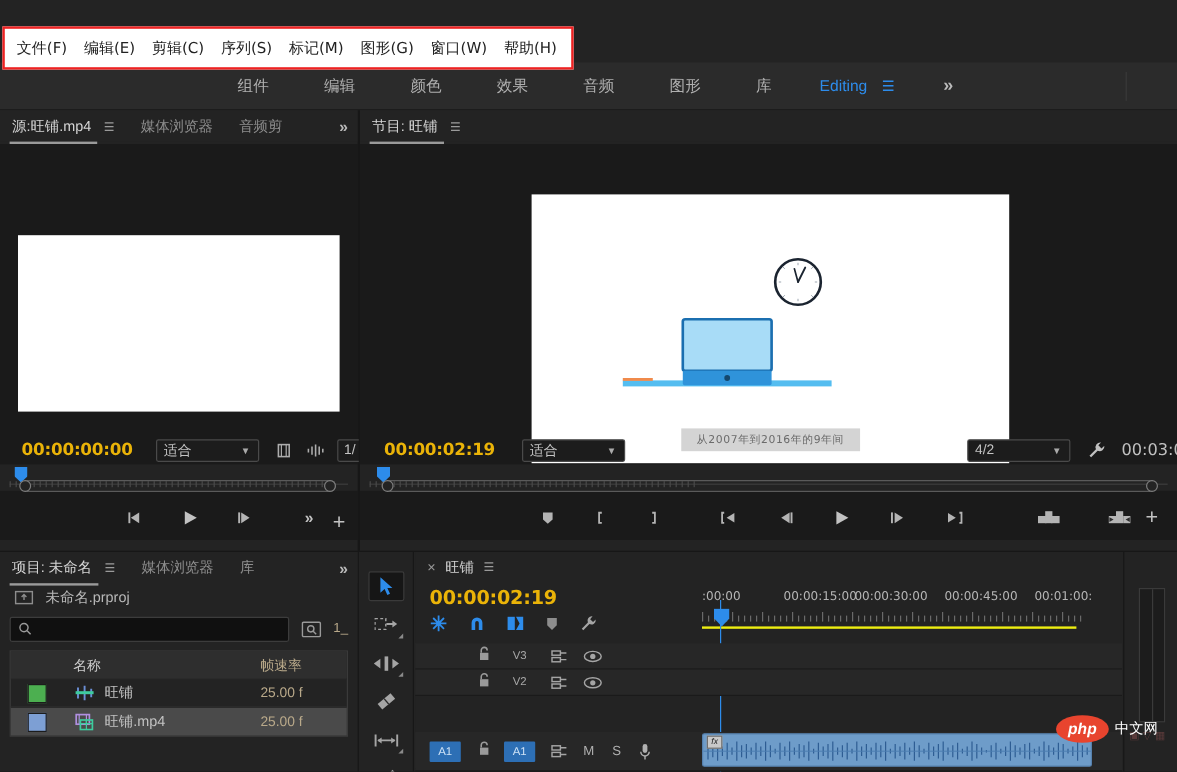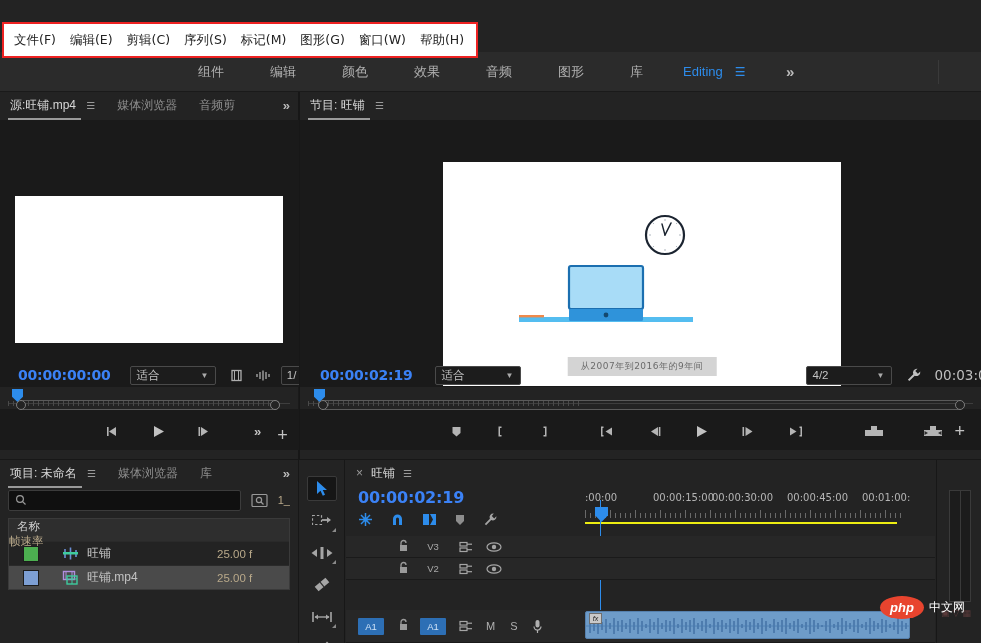--- a/index.html
+++ b/index.html
@@ -74,21 +74,21 @@
   #source-monitor { left: 0; top: 92px; width: 299px; height: 367px; background: #232323; border-right: 1px solid #171717; }
   .src-stage { position: absolute; left: 0; top: 28px; width: 299px; height: 330px; background: #1a1a1a; }
   .src-video {
     position: absolute; left: 15px; top: 76px; width: 268px; height: 147px;
     background: #ffffff;
   }
   .mon-bar {
     position: absolute; left: 0; width: 100%; height: 30px;
     display: flex; align-items: center;
   }
-  .tc-blue { color: #3b82f6; font-size: 14px; font-weight: bold; font-family: "DejaVu Sans", sans-serif; letter-spacing: -.2px; }
+  .tc-blue { color: #eab308; font-size: 14px; font-weight: bold; font-family: "DejaVu Sans", sans-serif; letter-spacing: -.2px; }
   .tc-grey { color: #c0c0c0; font-size: 13.5px; font-family: "DejaVu Sans", sans-serif; }
   .fit-select {
     height: 19px; min-width: 86px; background: #1c1c1c; border: 1px solid #4a4a4a;
     border-radius: 2px; color: #c4c4c4; font-size: 11.5px;
     display: flex; align-items: center; padding: 0 6px; justify-content: space-between;
   }
   .caret { font-size: 8px; color: #aaa; margin-left: 8px; }
   .ico { color: #adadad; display: inline-flex; align-items: center; justify-content: center; }
 
   
@@ -132,21 +132,21 @@
   .proj-search-row { display: flex; align-items: center; height: 28px; padding: 0 8px; }
   .search-box {
     flex: 1; height: 21px; background: #101010; border: 1px solid #3c3c3c; border-radius: 2px;
     display: flex; align-items: center; padding: 0 6px;
   }
   .search-box input {
     flex: 1; background: transparent; border: none; outline: none;
     color: #bbb; font-size: 11px; font-family: inherit;
   }
   .proj-table { margin: 4px 8px 0 8px; border: 1px solid #3a3a3a; }
-  .proj-head { display: flex; height: 22px; background: #2e2e2e; align-items: flex-start; font-size: 11.5px; color: #cfcfcf; flex-direction: column; }
+  .proj-head { display: flex; height: 22px; background: #2e2e2e; align-items: center; font-size: 11.5px; color: #cfcfcf; }
   .proj-row { display: flex; height: 24px; align-items: center; font-size: 12px; color: #c2c2c2; border-top: 1px solid #2a2a2a; }
   .proj-row.selected { background: #4a4a4a; }
   .col-swatch { width: 44px; display: flex; align-items: center; justify-content: center; }
   .swatch { width: 16px; height: 16px; border: 1px solid #1c1c1c; }
   .col-icon { width: 34px; display: flex; align-items: center; justify-content: center; }
   .col-name { flex: 1; }
   .col-rate { width: 72px; color: #b9a98a; font-size: 11.5px; }
   .col-head-name { flex: 1; padding-left: 8px; }
 
   
@@ -588,20 +588,29 @@
     <div class="panel-tabs">
       <div class="ptab active">
         <span>项目: 未命名</span>
         <span class="burger">☰</span>
       </div>
       <div class="ptab">媒体浏览器</div>
       <div class="ptab">库</div>
       <div class="ptab-more">»</div>
     </div>
 
+    <div class="proj-file">
+      <span class="ico">
+        <svg width="16" height="14" viewBox="0 0 16 14">
+            <rect x="1" y="2" width="14" height="10" fill="none" stroke="#8d8d8d" stroke-width="1.2"></rect>
+            <path d="M8 9V5M6 6.5L8 4.5l2 2" stroke="#8d8d8d" stroke-width="1.2" fill="none"></path>
+          </svg>
+      </span>
+      <span class="proj-file-name">未命名.prproj</span>
+    </div>
 
     <div class="proj-search-row">
       <div class="search-box">
         <span class="ico" style="margin-right:5px;">
           <svg width="12" height="12" viewBox="0 0 12 12">
               <circle cx="5" cy="5" r="3.4" fill="none" stroke="#9a9a9a" stroke-width="1.2"></circle>
               <line x1="7.6" y1="7.6" x2="10.5" y2="10.5" stroke="#9a9a9a" stroke-width="1.2"></line>
             </svg>
         </span>
         <input type="text" placeholder="" style="">

